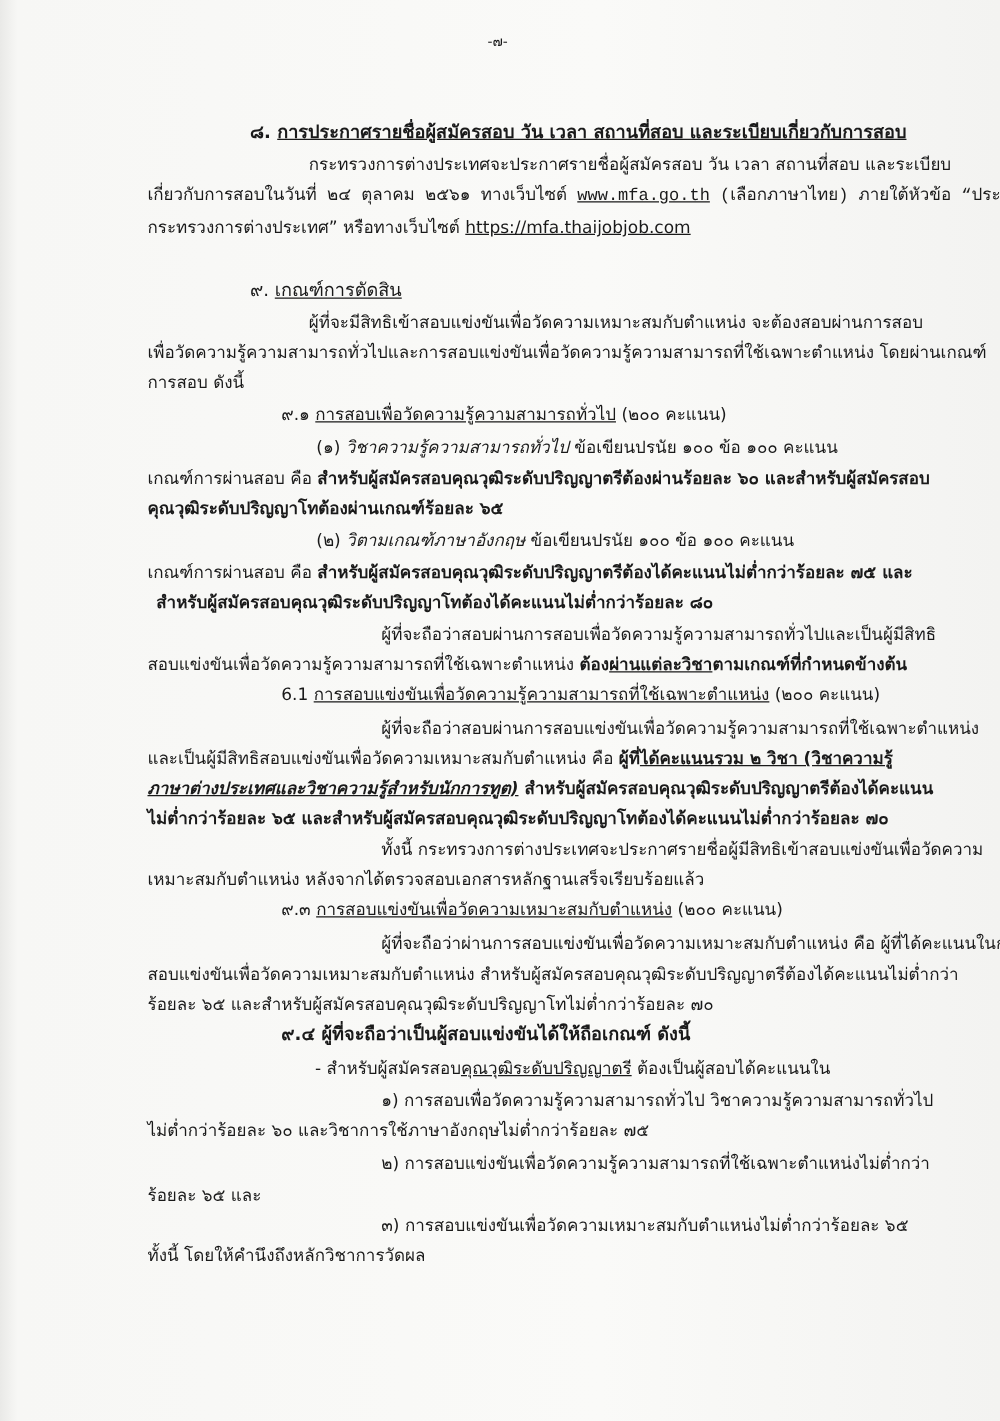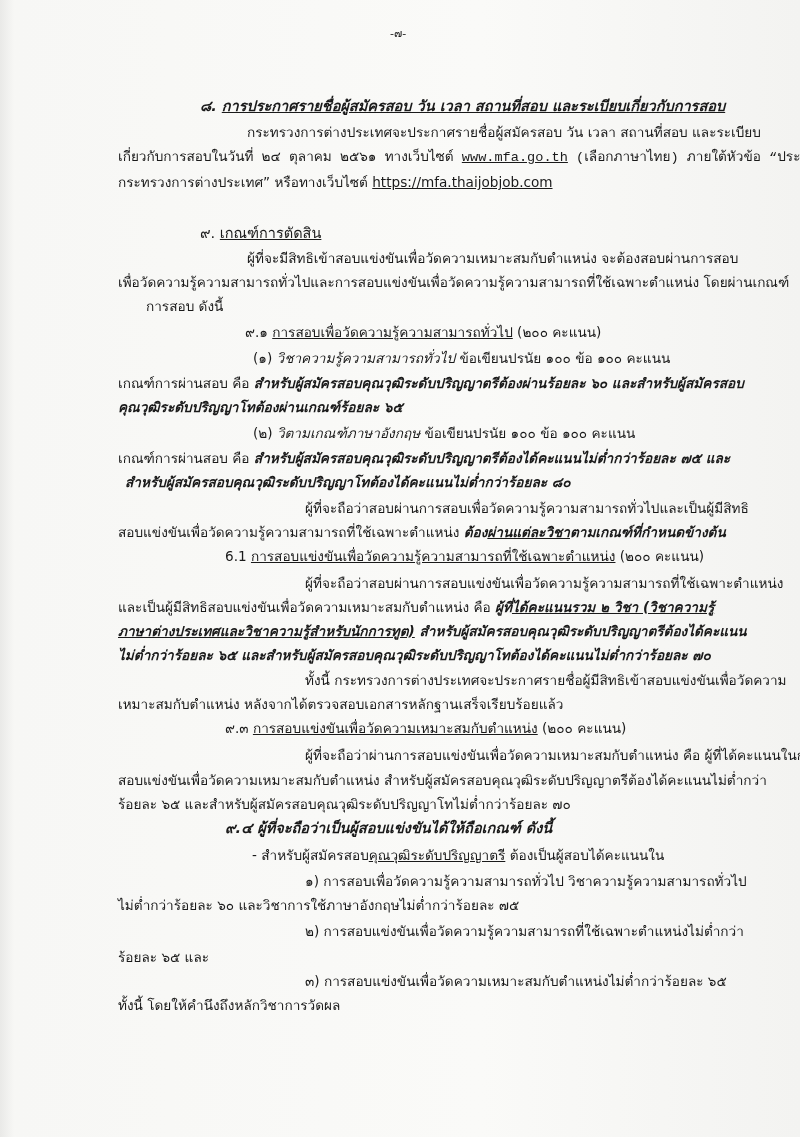--- a/index.html
+++ b/index.html
@@ -10,21 +10,21 @@
     color: #1a1a1a;
   }
   .page {
     position: relative; width: 800px; height: 1137px;
     background: linear-gradient(90deg, #e9e9e7 0px, #f7f7f5 14px, #fafaf8 60%, #f3f3f1 100%);
   }
   .line {
     position: absolute; white-space: nowrap;
     font-size: 13.6px; line-height: 20px;
   }
-  .b { font-weight: bold; font-style: italic; }
+  .b { font-weight: bold; }
   .u { text-decoration: underline; }
   .i { font-style: italic; }
   .link { text-decoration: underline; color: #1a1a1a; }
   .pageno { font-size: 11px; }
   .h { font-size: 14.5px; }
 </style>
 </head>
 <body>
 
 <div class="page">
@@ -42,23 +42,23 @@
   <div class="line" style="left:118px;top:172px;">
     <span>กระทรวงการต่างประเทศ” หรือทางเว็บไซต์ </span><span class="link">https://mfa.thaijobjob.com</span>
   </div>
 
   <div class="line h" style="left:200px;top:223px;">
     <span>๙.</span>
     <span class="u">เกณฑ์การตัดสิน</span>
   </div>
   <div class="line" style="left:247px;top:248px;">ผู้ที่จะมีสิทธิเข้าสอบแข่งขันเพื่อวัดความเหมาะสมกับตำแหน่ง จะต้องสอบผ่านการสอบ</div>
   <div class="line" style="left:118px;top:272px;">เพื่อวัดความรู้ความสามารถทั่วไปและการสอบแข่งขันเพื่อวัดความรู้ความสามารถที่ใช้เฉพาะตำแหน่ง โดยผ่านเกณฑ์</div>
-  <div class="line" style="left:118px;top:296px;margin-left:28px;">การสอบ ดังนี้</div>
+  <div class="line" style="left:118px;top:296px;">การสอบ ดังนี้</div>
 
-  <div class="line" style="left:225px;top:322px;margin-left:20px;">
+  <div class="line" style="left:225px;top:322px;">
     <span>๙.๑ </span><span class="u">การสอบเพื่อวัดความรู้ความสามารถทั่วไป</span><span> (๒๐๐ คะแนน)</span>
   </div>
   <div class="line" style="left:253px;top:348px;">
     <span>(๑) </span><span class="i">วิชาความรู้ความสามารถทั่วไป</span><span> ข้อเขียนปรนัย ๑๐๐ ข้อ ๑๐๐ คะแนน</span>
   </div>
   <div class="line" style="left:118px;top:373px;">
     <span>เกณฑ์การผ่านสอบ คือ </span><span class="b">สำหรับผู้สมัครสอบคุณวุฒิระดับปริญญาตรีต้องผ่านร้อยละ ๖๐ และสำหรับผู้สมัครสอบ</span>
   </div>
   <div class="line b" style="left:118px;top:397px;">คุณวุฒิระดับปริญญาโทต้องผ่านเกณฑ์ร้อยละ ๖๕</div>
 

